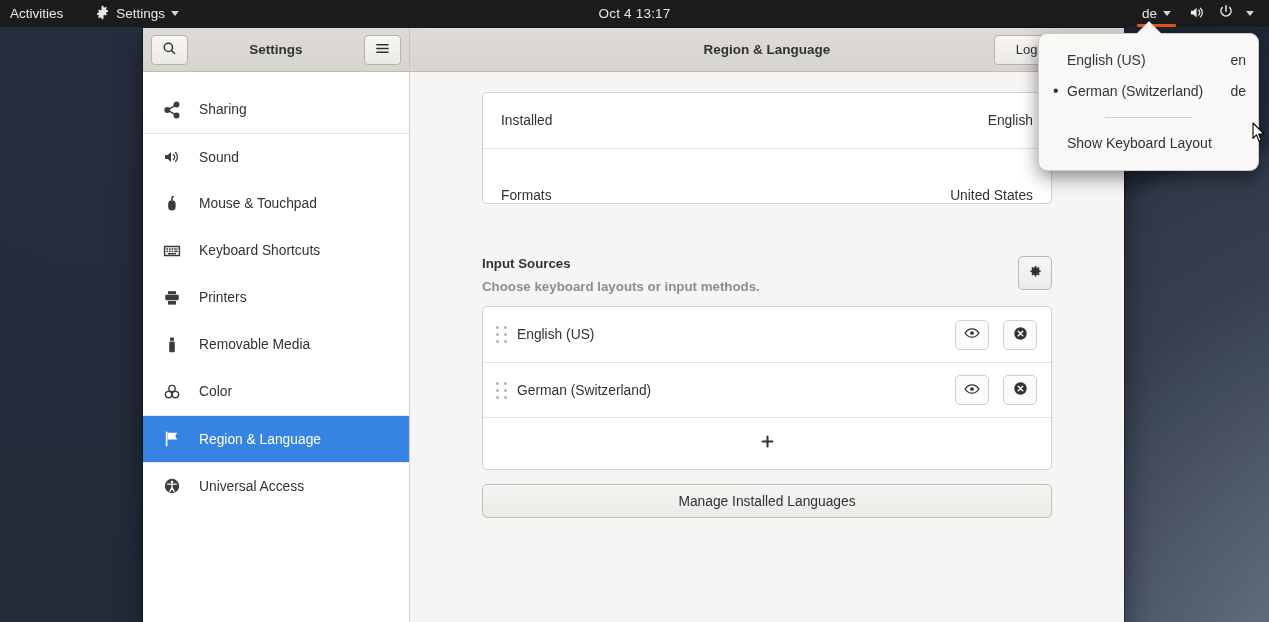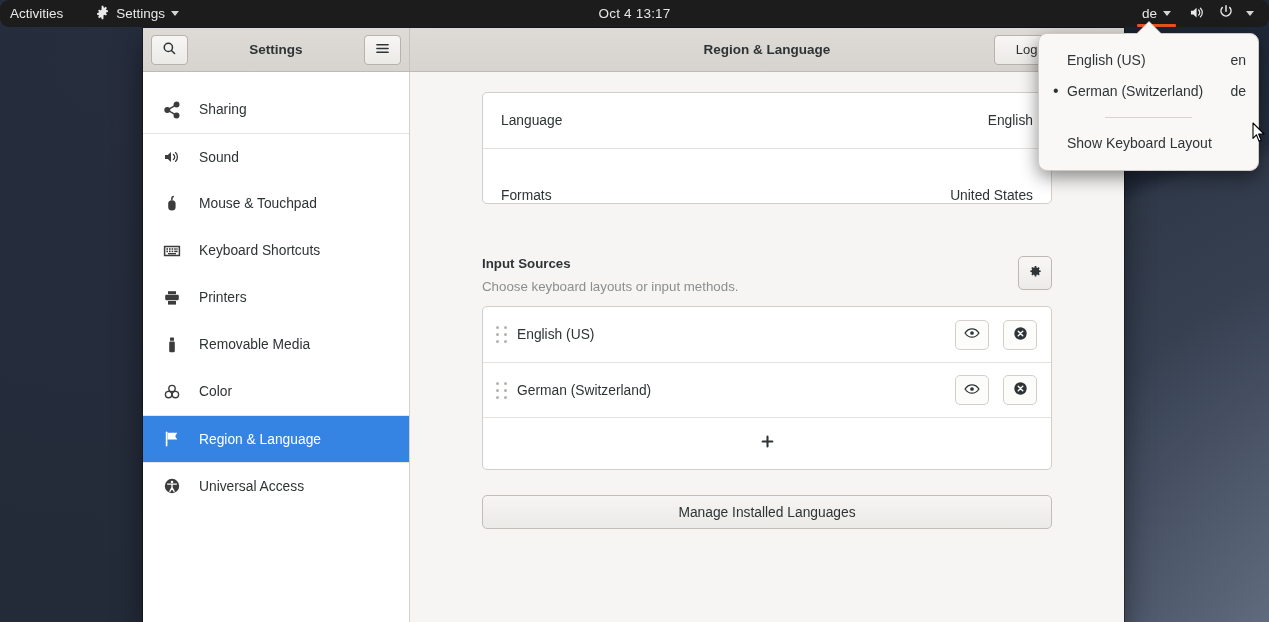--- a/index.html
+++ b/index.html
@@ -30,21 +30,20 @@
   }
 
   
   #topbar {
     position: absolute; top: 0; left: 0; right: 0; height: 27px;
     background: #1c1c1c;
     color: #e6e6e6;
     font-size: 13.5px;
     display: flex; align-items: center;
     z-index: 50;
-    border-radius: 9px;
   }
   .tb-item {
     height: 27px; display: flex; align-items: center;
     padding: 0 9px; gap: 6px; color: #e9e9e9;
     position: relative;
   }
   #tb-activities { padding-left: 10px; font-size: 13.5px; }
   #tb-appmenu { margin-left: 14px; }
   #tb-clock {
     position: absolute; left: 50%; transform: translateX(-50%);
@@ -147,21 +146,21 @@
   .kv-row + .kv-row { border-top: 1px solid #e4e1de; align-items: flex-end; }
   .kv-row .k { flex: 1; }
   .kv-row .v { color: #2e3436; }
 
   #input-sources-head {
     width: 570px; margin-top: 52px;
     display: flex; align-items: flex-start;
   }
   #is-text { flex: 1; }
   #is-title { font-size: 13.3px; font-weight: bold; color: #2e3436; }
-  #is-sub { font-size: 13.3px; color: #8b8e8f; margin-top: 8px; }
+  #is-sub { font-size: 13.3px; color: #8b8e8f; margin-top: 8px; font-weight: bold; }
   #btn-input-settings {
     width: 34px; height: 34px; flex: none;
     display: flex; align-items: center; justify-content: center;
     background: linear-gradient(#f8f7f6, #edebe9);
     border: 1px solid #bdb8b2; border-radius: 5px;
   }
 
   #sources-card { margin-top: 12px; }
   .src-row {
     height: 55px; display: flex; align-items: center;
@@ -179,21 +178,21 @@
   .icon-btn {
     width: 34px; height: 30px; flex: none; margin-left: 14px;
     display: flex; align-items: center; justify-content: center;
     background: #fcfcfb; border: 1px solid #d4cfca; border-radius: 5px;
   }
   #add-row {
     height: 52px; display: flex; align-items: center; justify-content: center;
     border-top: 1px solid #e4e1de;
   }
   #btn-manage-languages {
-    width: 570px; height: 34px; margin-top: 25px;
+    width: 570px; height: 34px; margin-top: 14px;
     display: flex; align-items: center; justify-content: center;
     background: linear-gradient(#f6f5f3, #eceae7);
     border: 1px solid #c2bdb7; border-radius: 5px;
     font-size: 13.8px; color: #2e3436;
   }
 
   
   #kbd-popup {
     position: absolute; left: 1038px; top: 33px;
     width: 221px;
@@ -424,21 +423,21 @@
           <span class="lbl">Universal Access</span>
         </div>
 
       </div>
     </div>
 
     <div id="main">
 
       <div class="card">
         <div class="kv-row">
-          <span class="k">Language</span>
+          <span class="k">Installed</span>
           <span class="v">English</span>
         </div>
         <div class="kv-row">
           <span class="k">Formats</span>
           <span class="v">United States</span>
         </div>
       </div>
 
       <div id="input-sources-head">
         <div id="is-text">

